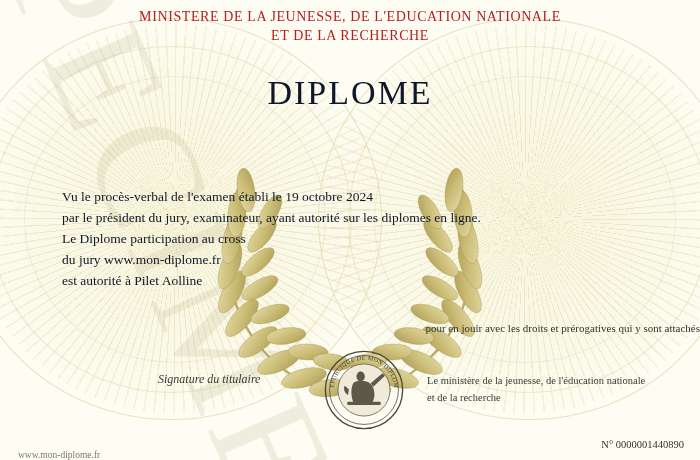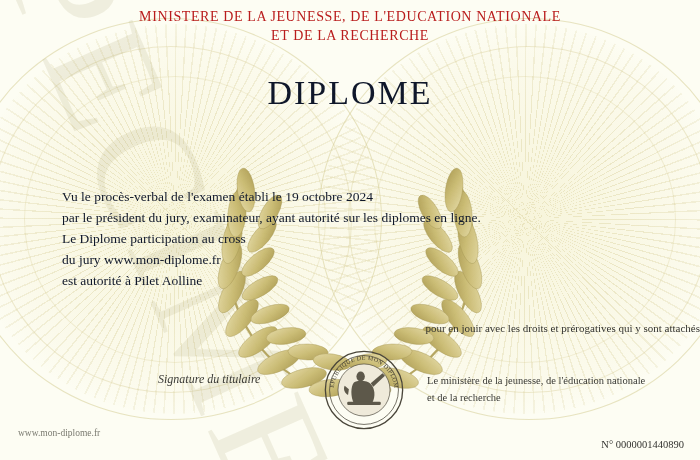--- a/index.html
+++ b/index.html
@@ -168,21 +168,21 @@
     left: 322px;
     top: 348px;
     width: 84px;
     height: 84px;
   }
 
   
   .footer-left {
     position: absolute;
     left: 18px;
-    bottom: 22px;
+    bottom: 0;
     font-size: 9.5px;
     color: #7a7a70;
   }
   .footer-right {
     position: absolute;
     right: 16px;
     bottom: 10px;
     font-size: 10.5px;
     color: #33332f;
   }

